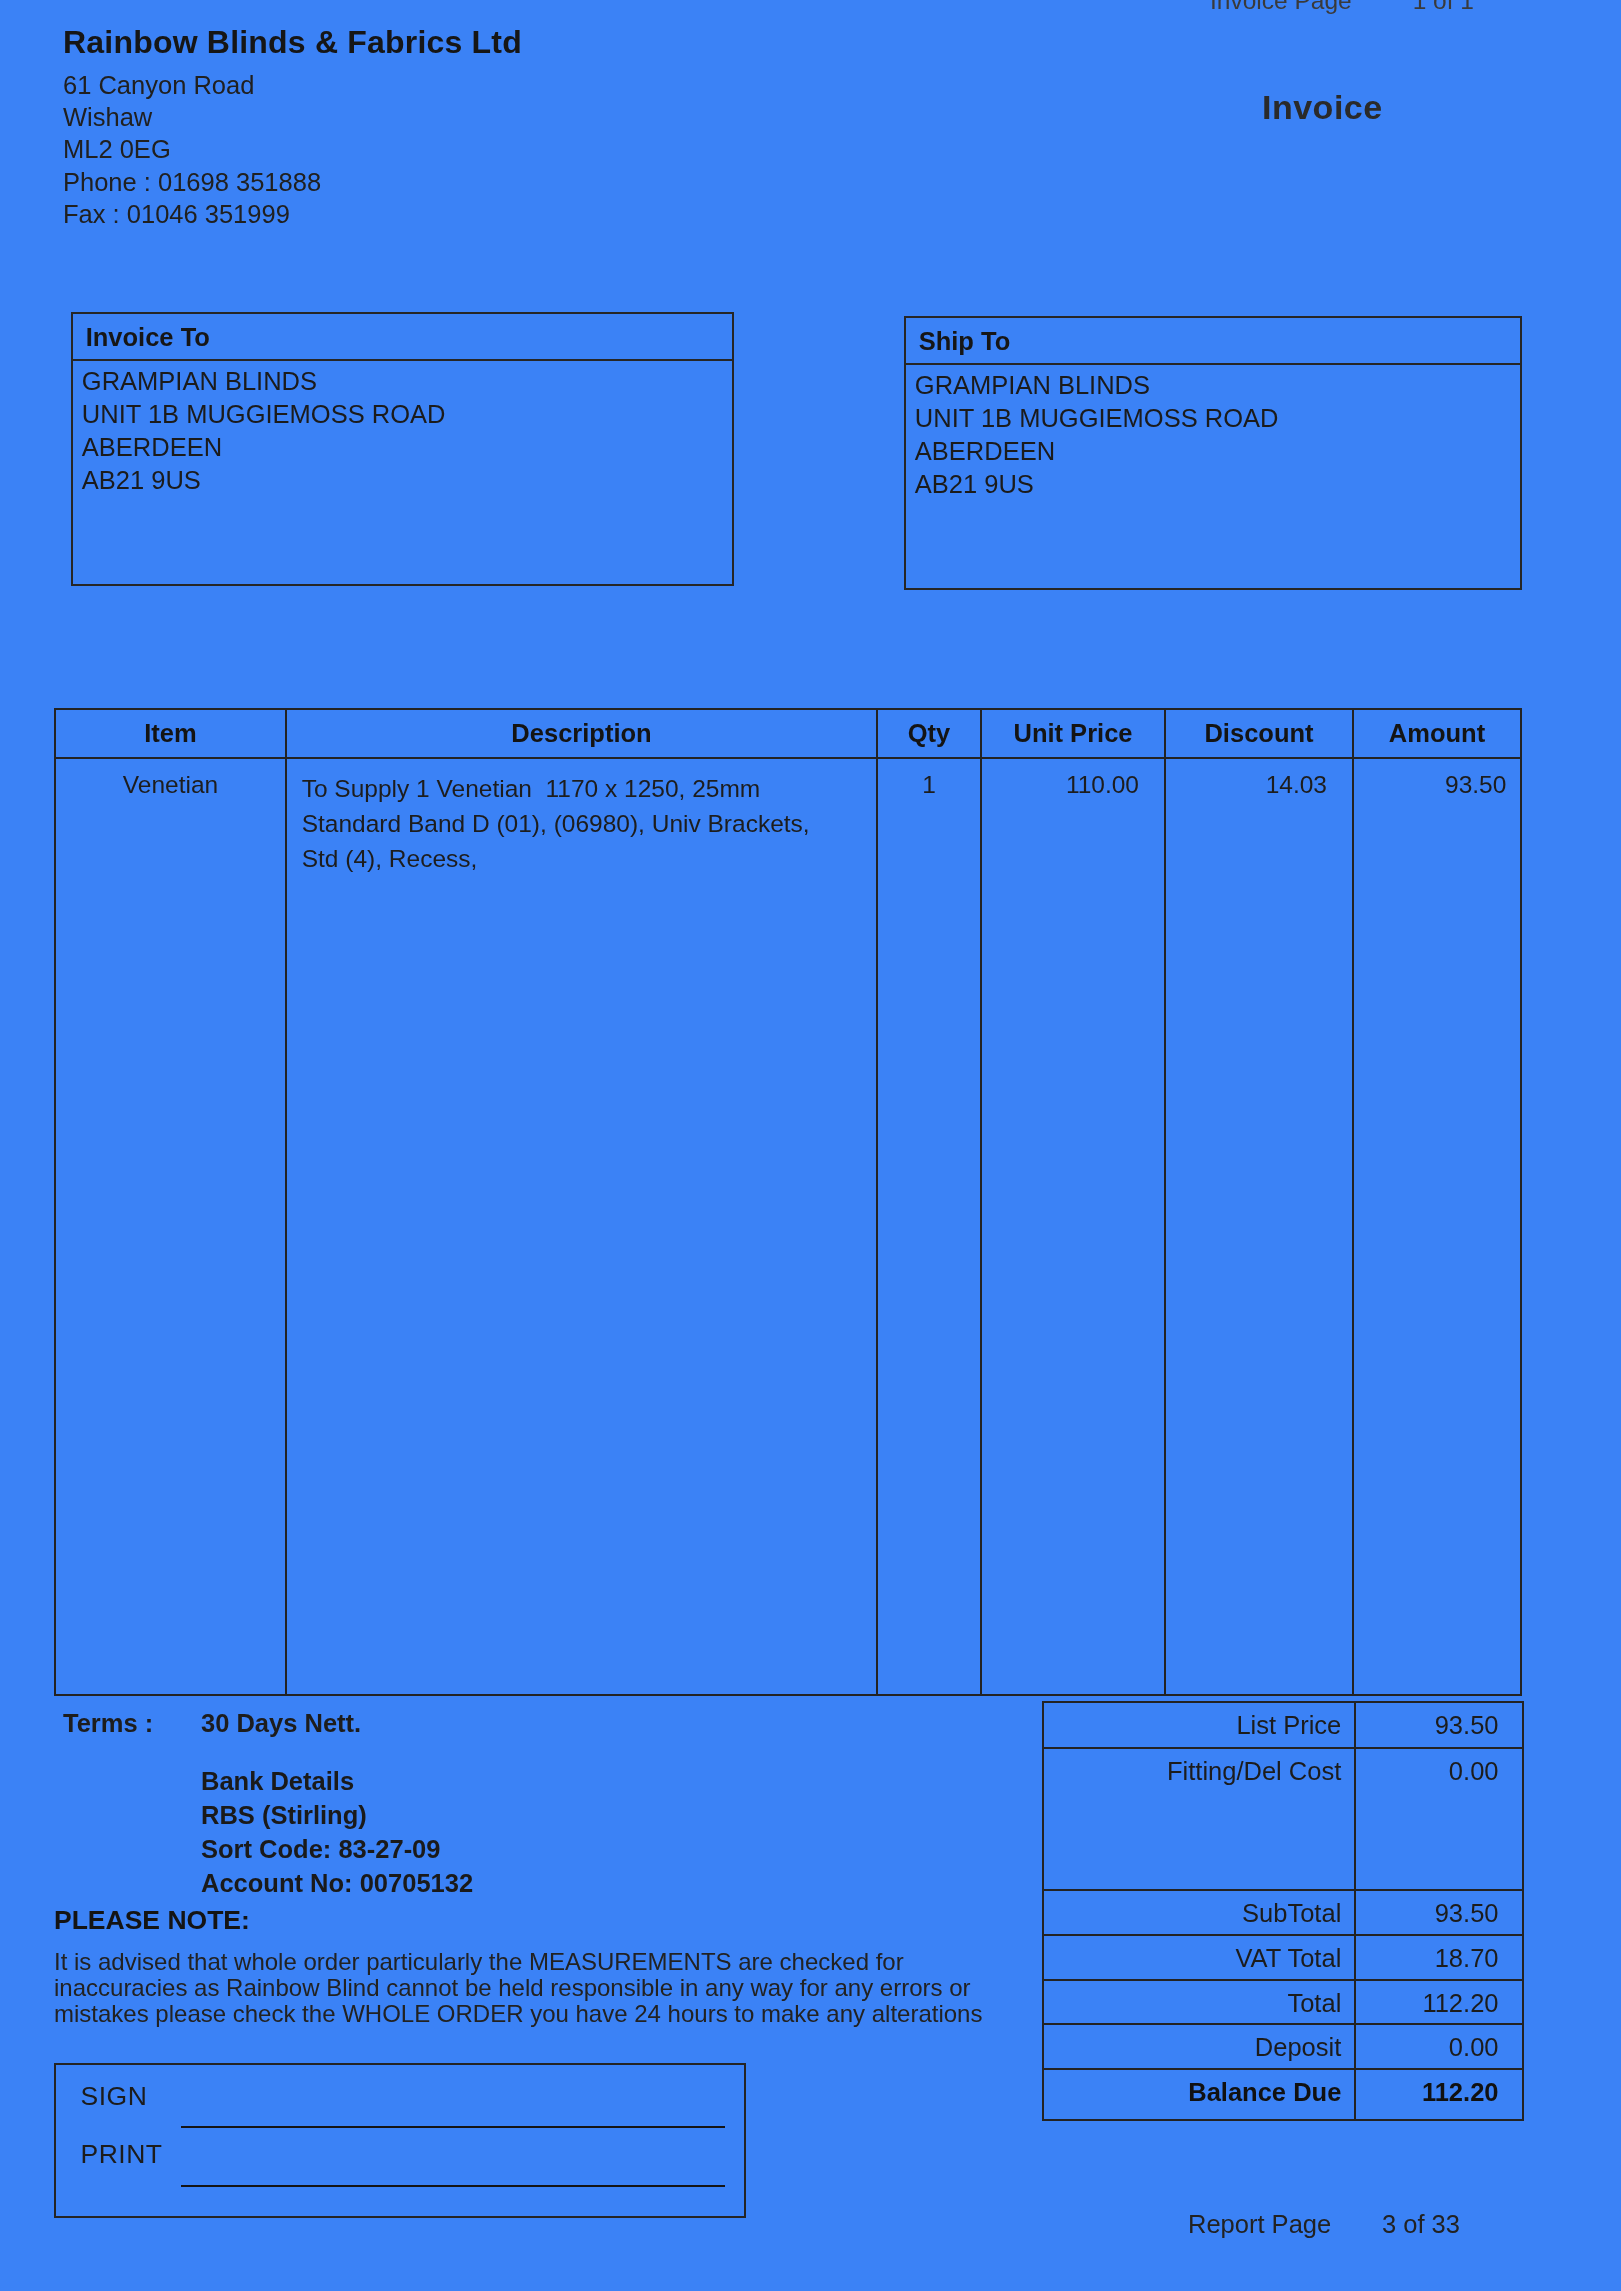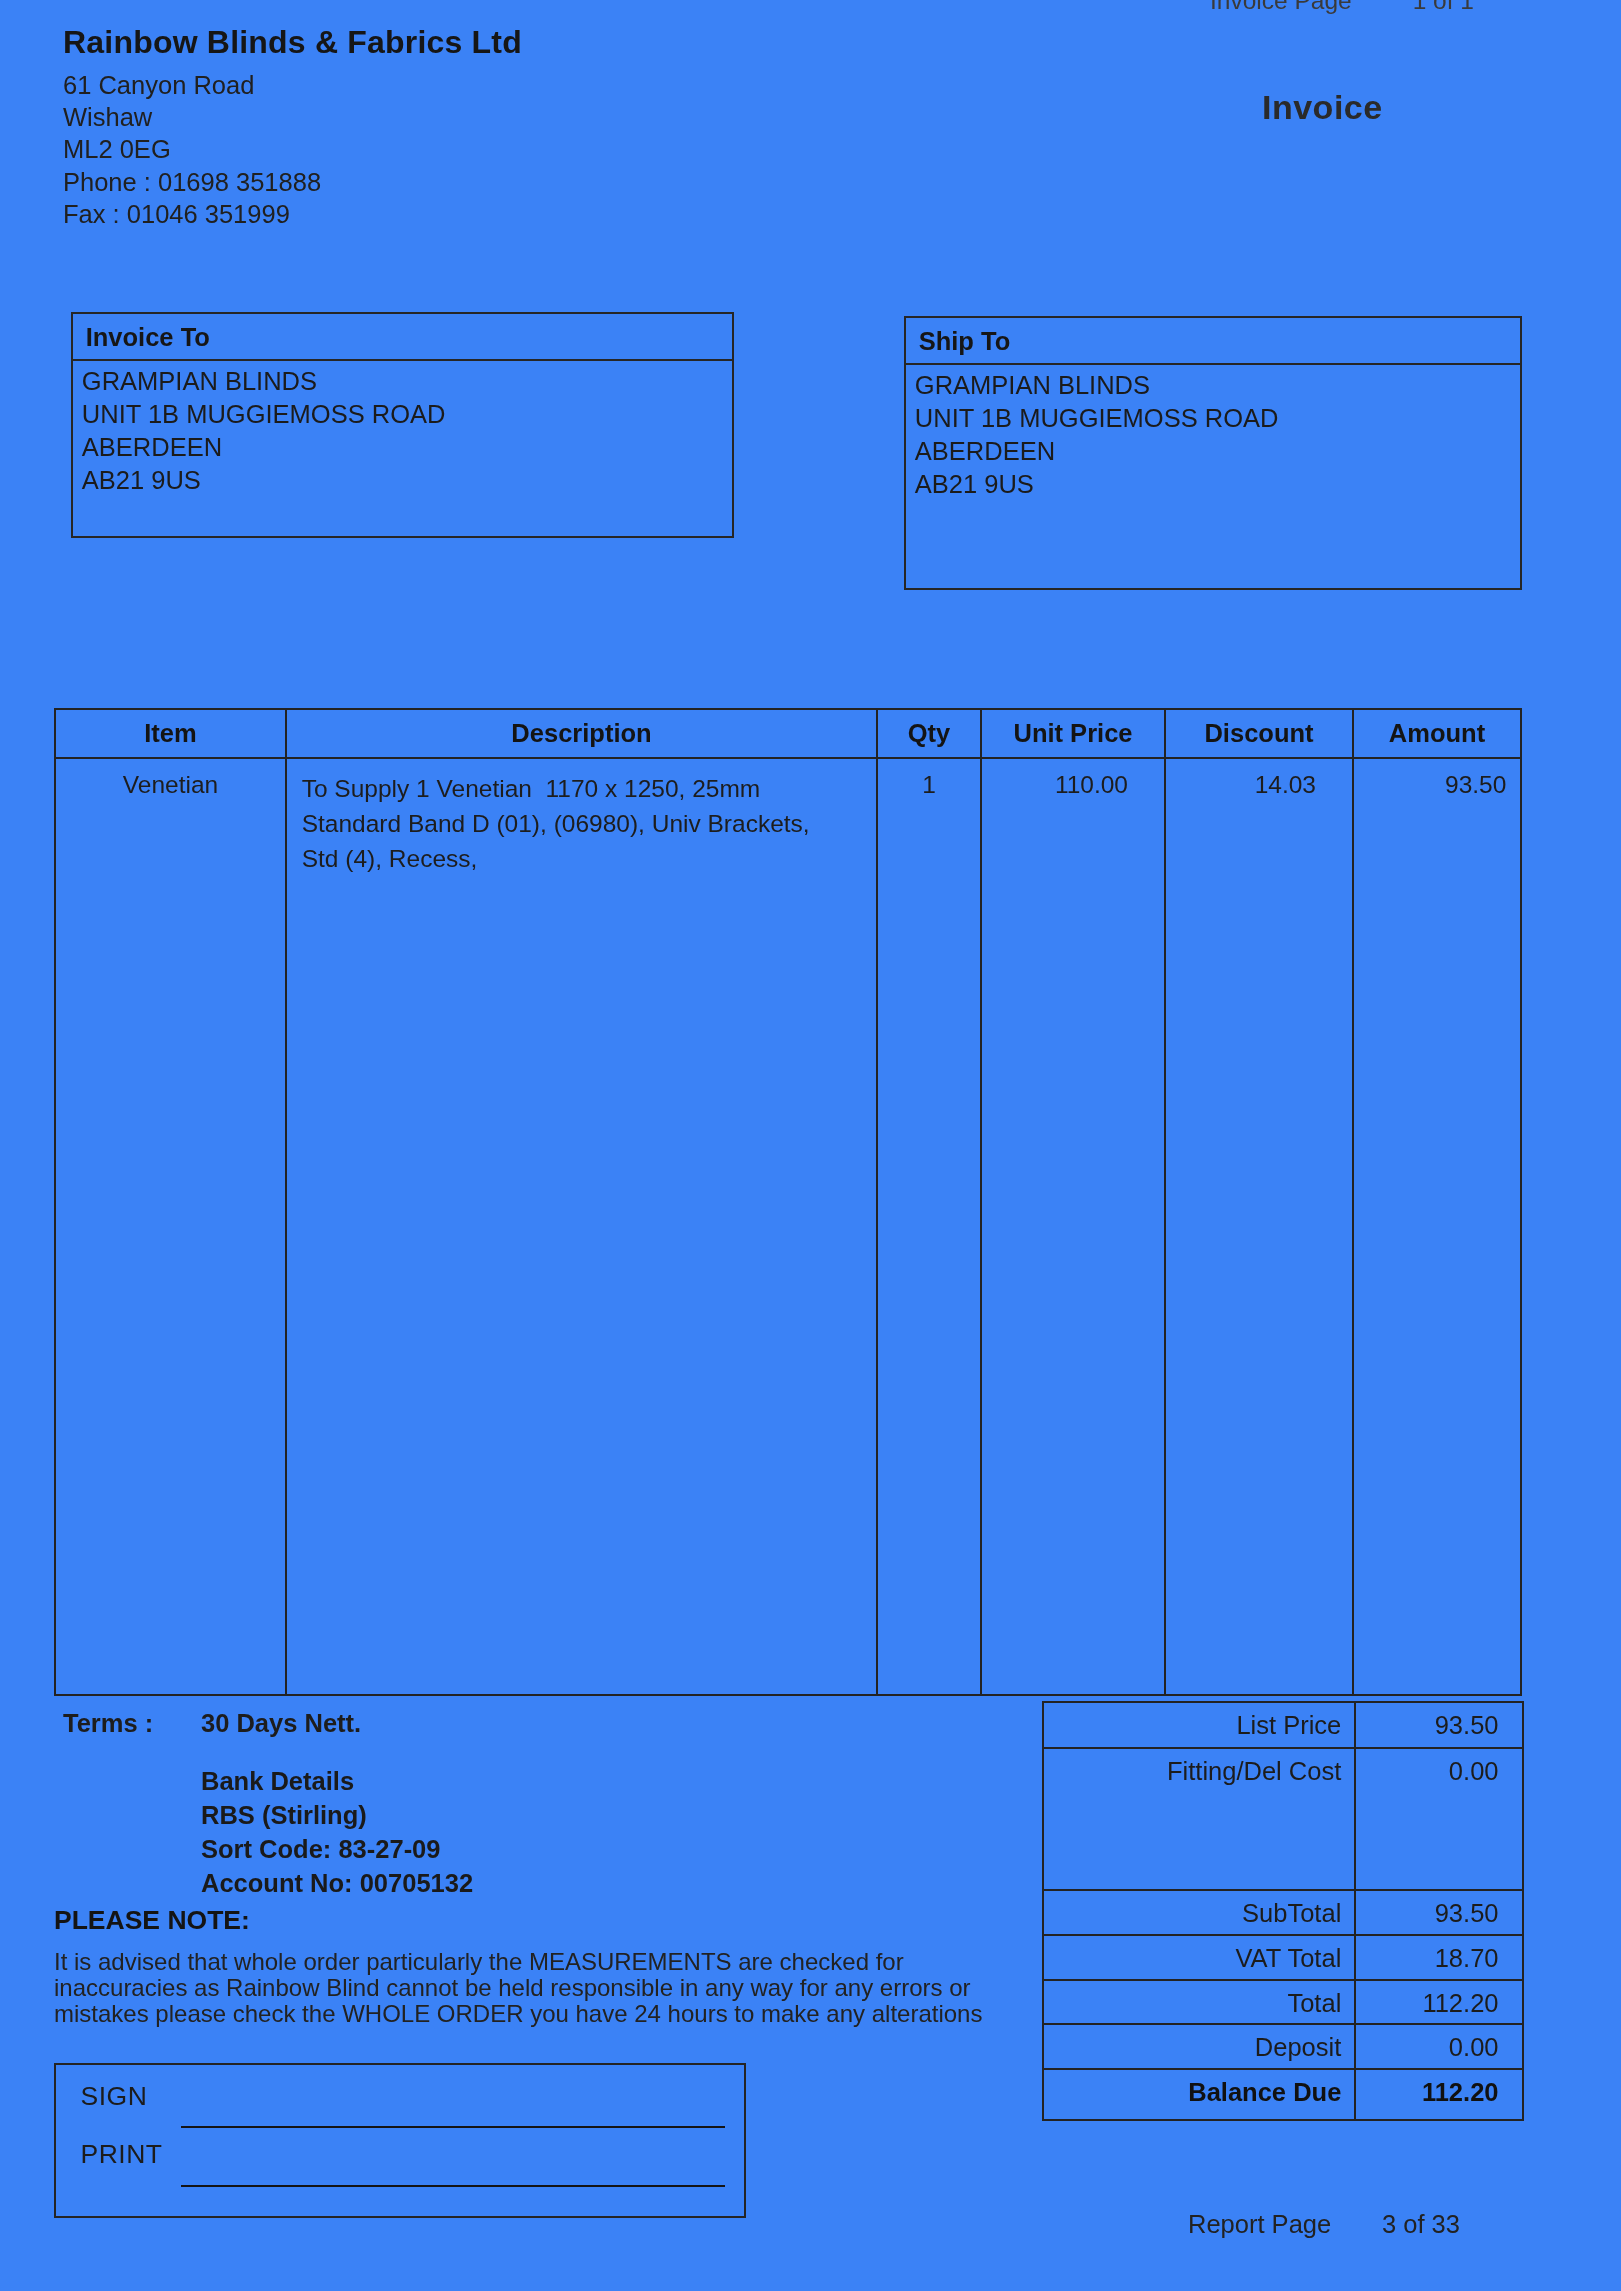--- a/index.html
+++ b/index.html
@@ -28,21 +28,21 @@
   .invoice-title { position:absolute; left:1262px; top:88px; font-size:34px; font-weight:bold; color:#2a2a2a; letter-spacing:0.5px; }
 
   
   .addr-box { position:absolute; border:2px solid #262626; background:transparent; }
   .addr-box .hd {
     height:47px; border-bottom:2px solid #262626;
     font-size:25.5px; font-weight:bold; padding:8.8px 0 0 12.7px; color:#161616;
   }
   .addr-box .bd { padding:3.9px 0 0 8.8px; }
   .addr-box .bd div { font-size:25.5px; line-height:33px; color:#1b1b1b; }
-  #invoice-to { left:71px;  top:312px; width:663px; height:226px; }
+  #invoice-to { left:71px;  top:312px; width:663px; height:274px; }
   #ship-to    { left:904px; top:316px; width:618px; height:274px; }
 
   
   .meta-table {
     position:absolute; left:54px; top:600px; width:1468px; height:104px;
     border:2.9px solid #232323; display:grid;
     grid-template-columns:269px 265px 228px 351px auto;
     grid-template-rows:49px auto;
   }
   .meta-table .c { border-right:2px solid #232323; display:flex; align-items:center; justify-content:center; font-size:24.5px; }
@@ -54,21 +54,21 @@
     position:absolute; left:54px; top:708px; width:1468px; height:988px;
     border:2.9px solid #232323; display:grid;
     grid-template-columns:231px 591px 104px 184px 188px auto;
     grid-template-rows:49px auto;
   }
   .items-table .c { border-right:2px solid #232323; font-size:24.5px; }
   .items-table .c:nth-child(6n) { border-right:none; }
   .items-table .h { border-bottom:2px solid #232323; font-weight:bold; font-size:25.5px; color:#141414; display:flex; align-items:center; justify-content:center; }
   .items-table .b { padding-top:11.8px; }
   .cell-center { text-align:center; }
-  .cell-right  { text-align:right; padding-right:36px; }
+  .cell-right  { text-align:right; padding-right:25px; }
   .desc-cell   { padding:11.8px 9.8px 0 14.7px; }
   .desc-cell div { font-size:24.5px; line-height:35px; white-space:pre-wrap; }
   .amount-cell { padding-right:13.7px; }
 
   
   .terms-label { position:absolute; left:63px;  top:1709px; font-size:25.5px; font-weight:bold; }
   .terms-value { position:absolute; left:201px; top:1709px; font-size:25.5px; font-weight:bold; }
   .bank-block  { position:absolute; left:201px; top:1764px; }
   .bank-block div { font-size:25.5px; font-weight:bold; line-height:34px; color:#1a1a1a; }
   .please-note { position:absolute; left:54px; top:1905px; font-size:26.5px; font-weight:bold; color:#141414; }

